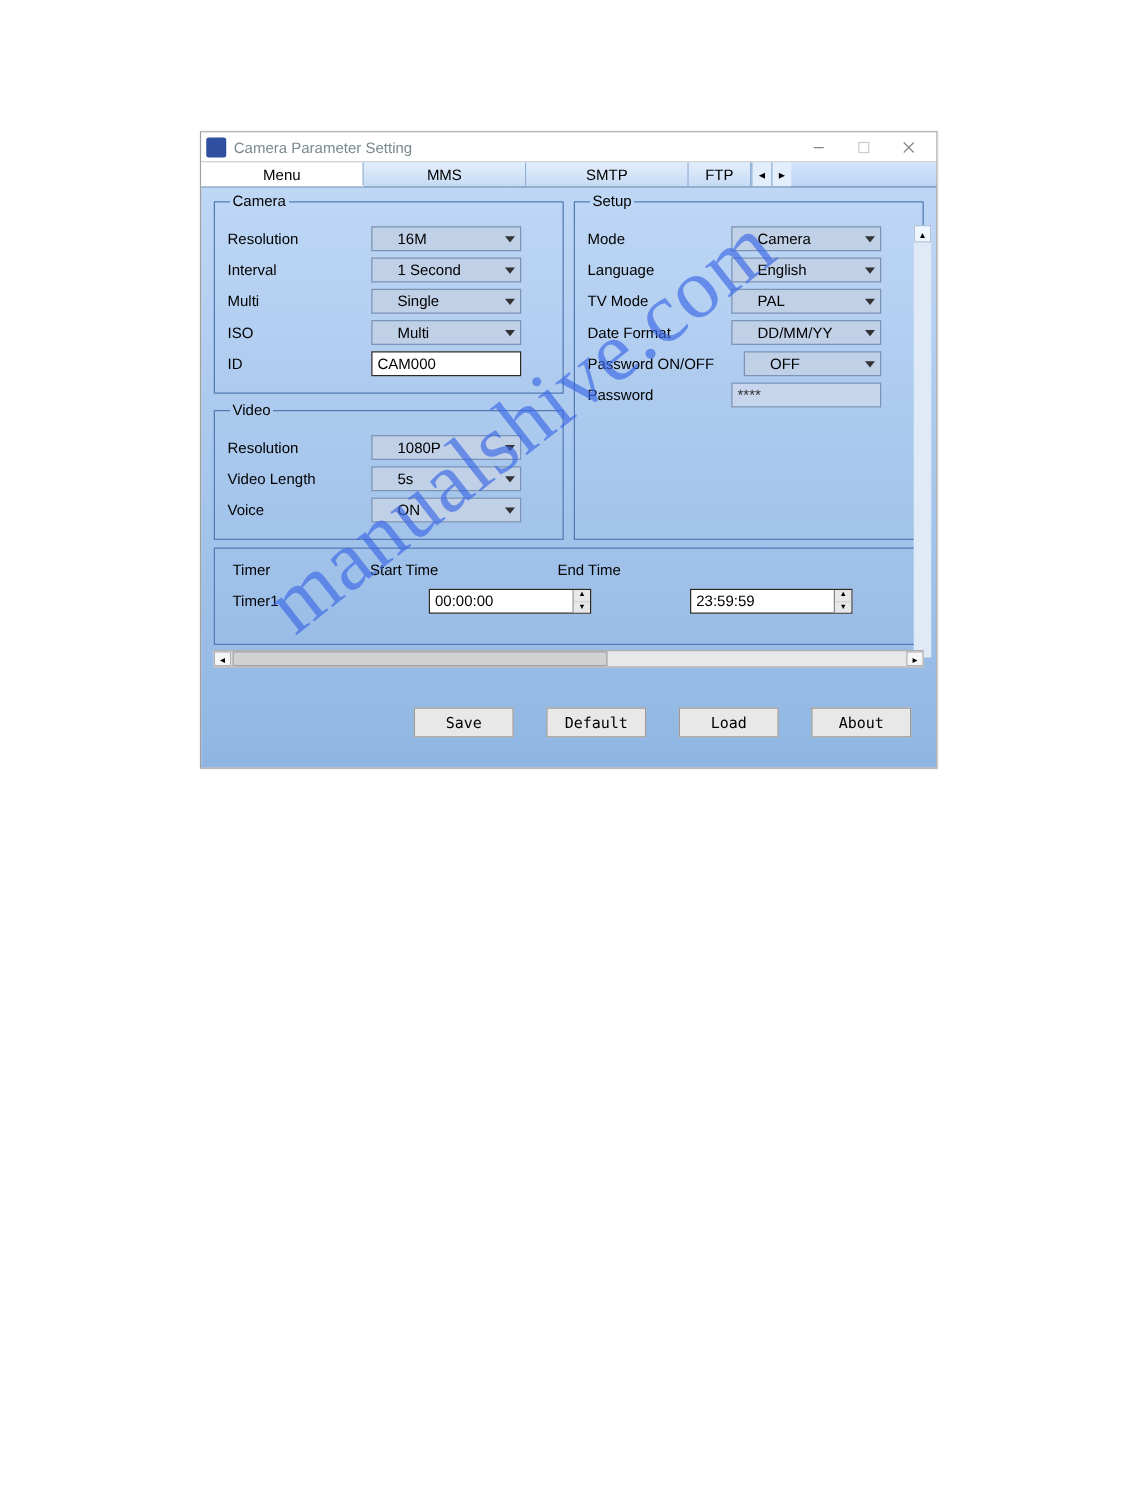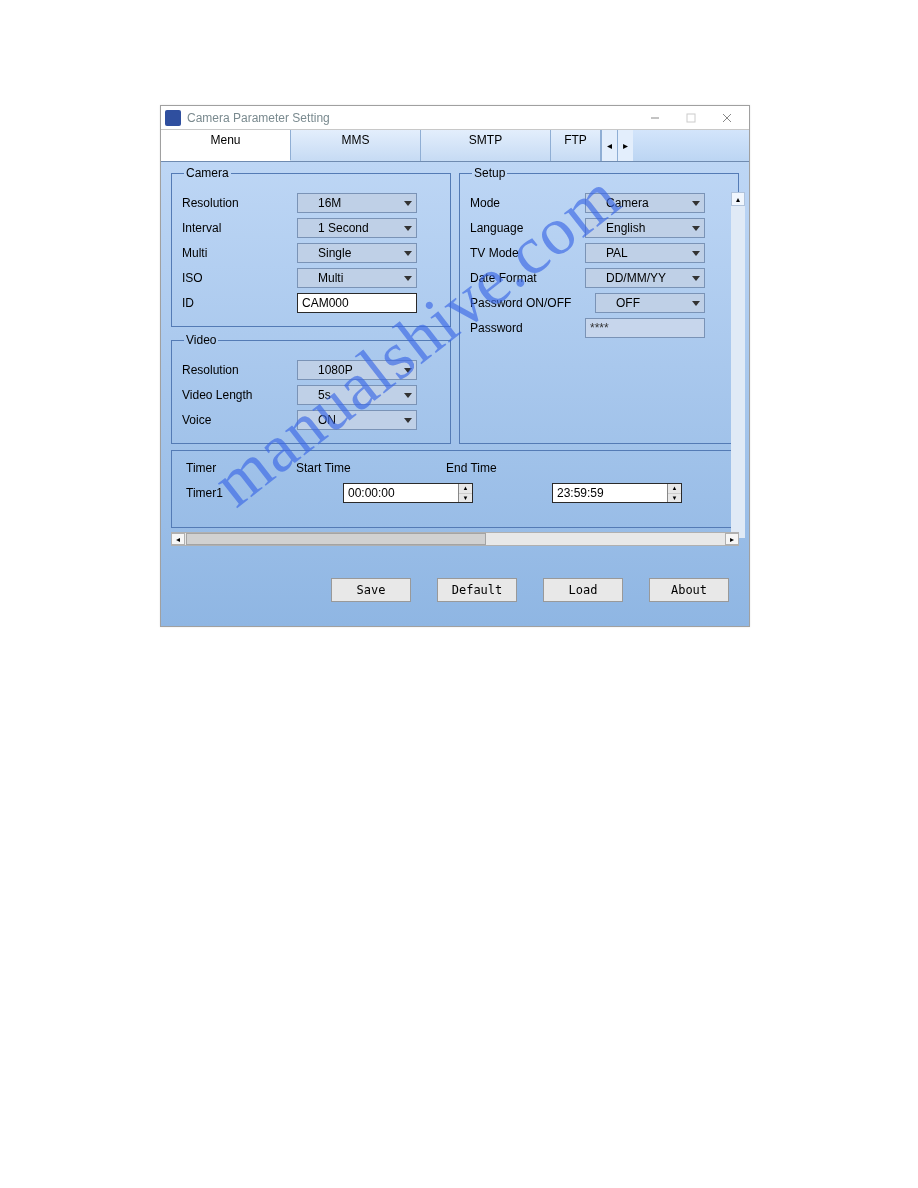--- a/index.html
+++ b/index.html
@@ -43,21 +43,21 @@
     width: 36px; height: 22px;
     display: flex; align-items: center; justify-content: center;
     color: #888;
     cursor: pointer;
   }
   .winbtn svg { width: 10px; height: 10px; }
   .tabs {
     display: flex;
     background: linear-gradient(180deg,#d3e5fb,#bcd5f3);
     border-bottom: 1px solid #6f8bb0;
-    height: 32px;
+    height: 20px;
     align-items: stretch;
   }
   .tab {
     flex: 0 0 130px;
     text-align: center;
     line-height: 20px;
     font-size: 12px;
     border-right: 1px solid #8faed4;
     background: linear-gradient(180deg,#e3eefc,#c6dbf4);
     cursor: pointer;

